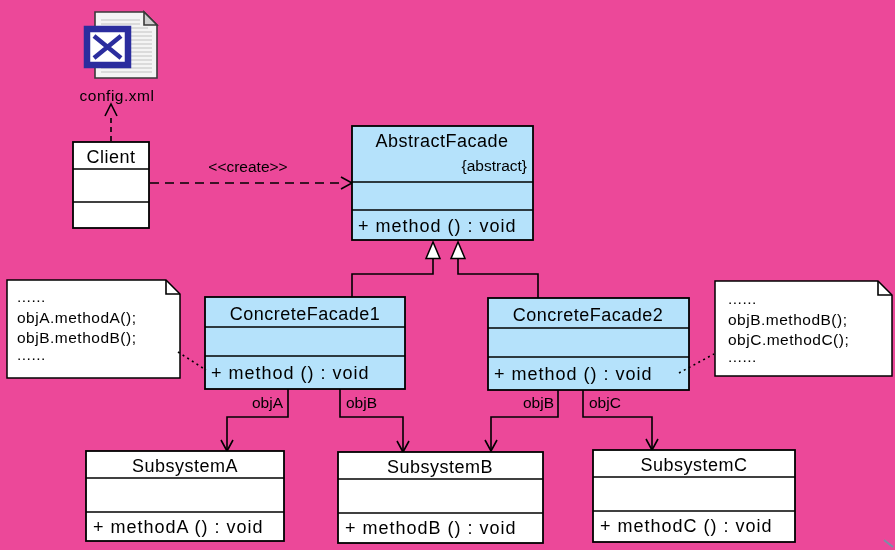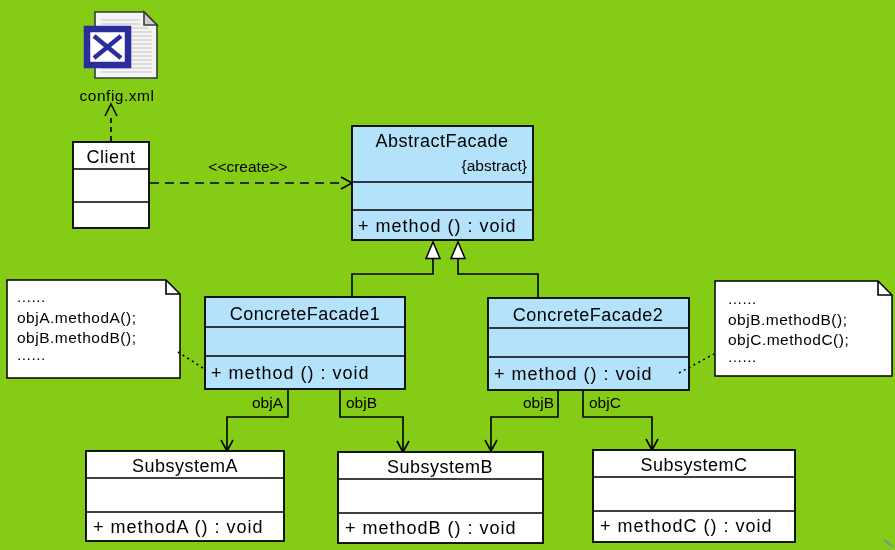--- a/index.html
+++ b/index.html
@@ -1,16 +1,16 @@
 <!DOCTYPE html>
 <html><head>
 <meta charset="utf-8">
 <style>
   html,body { margin:0; padding:0; background:#ffffff; }
-  .canvas { width:895px; height:550px; position:relative; background:#84cc16; }
+  .canvas { width:895px; height:550px; position:relative; background:#ec4899; }
   svg { display:block; }
   text { fill:#000000; }
   .t-title  { font-family:"Liberation Sans", sans-serif; font-size:18px; letter-spacing:0.5px; }
   .t-method { font-family:"Liberation Sans", sans-serif; font-size:18px; letter-spacing:1px; }
   .t-small  { font-family:"Liberation Sans", sans-serif; font-size:15.5px; }
   .t-note   { font-family:"Liberation Sans", sans-serif; font-size:15.5px; letter-spacing:0.5px; }
   .box      { stroke:#000000; stroke-width:1.8; }
   .divider  { stroke:#000000; stroke-width:1.5; }
   .edge     { stroke:#000000; stroke-width:1.6; fill:none; }
   .arrow    { stroke:#000000; stroke-width:1.6; fill:none; }

